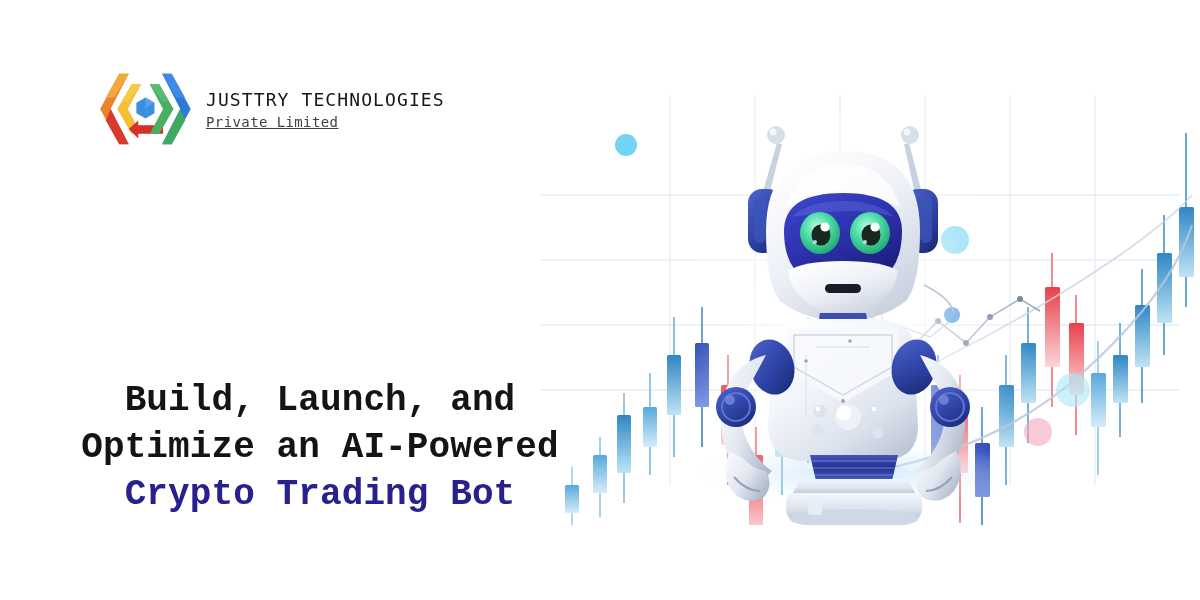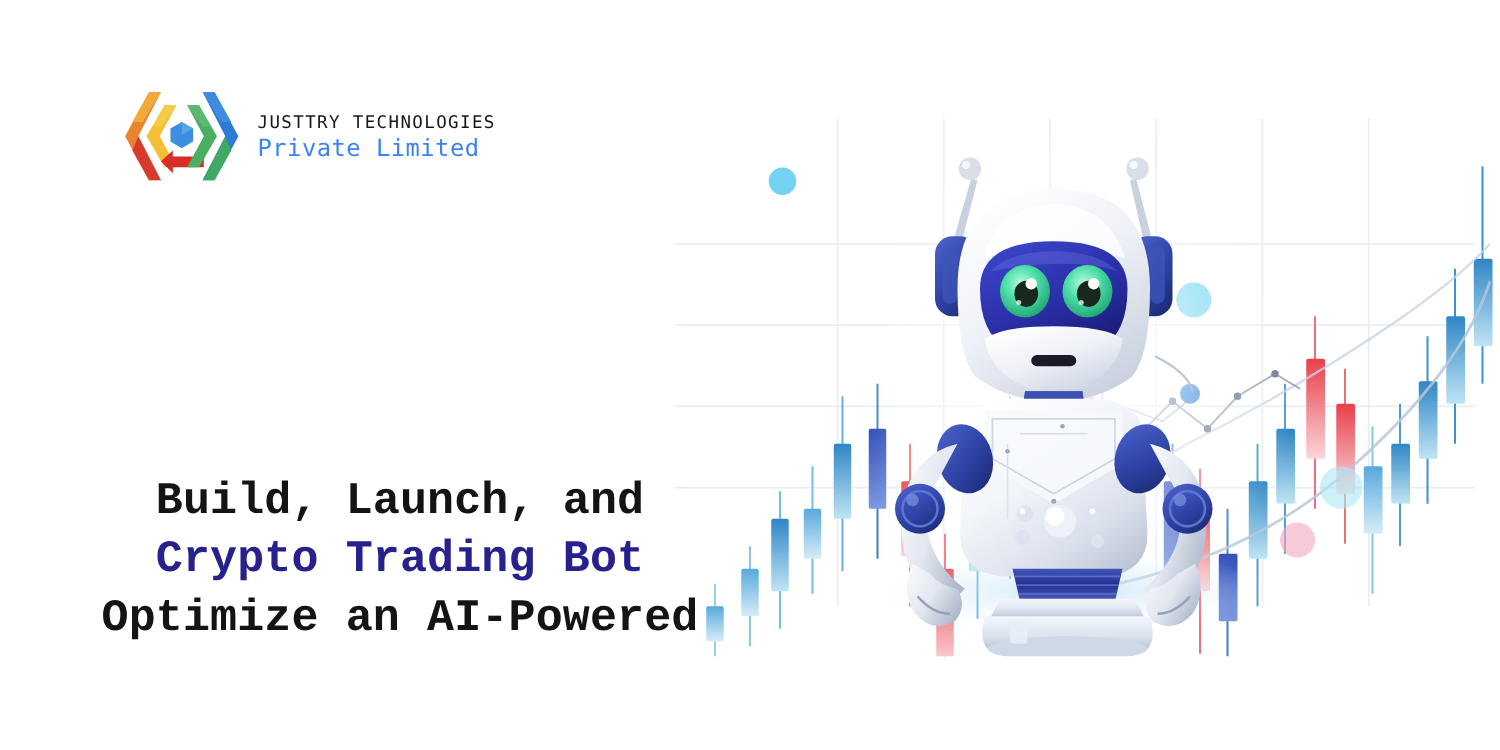--- a/index.html
+++ b/index.html
@@ -18,27 +18,27 @@
 
   
   #logo-block {
     position:absolute; left:96px; top:68px;
     display:flex; align-items:center; gap:14px;
   }
   #logo-mark { width:96px; height:82px; display:block; }
   #logo-text { display:flex; flex-direction:column; gap:3px; padding-top:2px; }
   #logo-name {
     font-family:"DejaVu Sans Mono", monospace;
-    font-size:14px; font-weight:400; letter-spacing:1.1px;
+    font-size:18px; font-weight:400; letter-spacing:1.1px;
     color:#17171a; white-space:nowrap; line-height:1.15;
   }
   #logo-sub {
     font-family:"DejaVu Sans Mono", monospace;
-    font-size:19px; font-weight:400; letter-spacing:0.4px;
-    color:#3b82f6; white-space:nowrap; line-height:1.15;
+    font-size:14px; font-weight:400; letter-spacing:0.4px;
+    color:#404040; white-space:nowrap; line-height:1.15;text-decoration:underline;
   }
 
   
   #headline {
     position:absolute; left:30px; top:378px;
     width:580px; text-align:center;
     font-family:Liberation Mono, monospace;
     font-weight:700;
   }
   #headline .hl-line { display:block; line-height:1.30; white-space:nowrap; }
@@ -80,22 +80,22 @@
       <polygon points="51.5,31 61,36.5 51.5,42" fill="#57A3EA"></polygon>
     </svg>
     <div id="logo-text">
       <div id="logo-name">JUSTTRY TECHNOLOGIES</div>
       <div id="logo-sub">Private Limited</div>
     </div>
   </div>
 
   <div id="headline">
     <span class="hl-line hl-dark">Build, Launch, and</span>
+    <span class="hl-line hl-dark">Optimize an AI-Powered</span>
     <span class="hl-line hl-accent">Crypto Trading Bot</span>
-    <span class="hl-line hl-dark">Optimize an AI-Powered</span>
   </div>
 
   <div id="art">
     <svg viewBox="0 0 680 470">
       <defs>
         <linearGradient id="gUp" x1="0" y1="0" x2="0" y2="1">
           <stop offset="0%" stop-color="#2f86c5"></stop>
           <stop offset="100%" stop-color="#bfe4f5"></stop>
         </linearGradient>
         <linearGradient id="gUp2" x1="0" y1="0" x2="0" y2="1">

